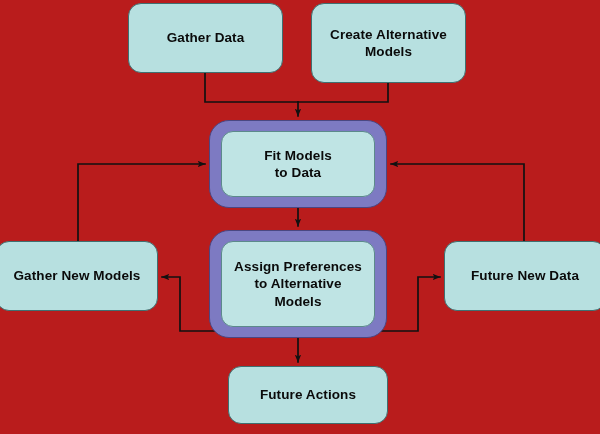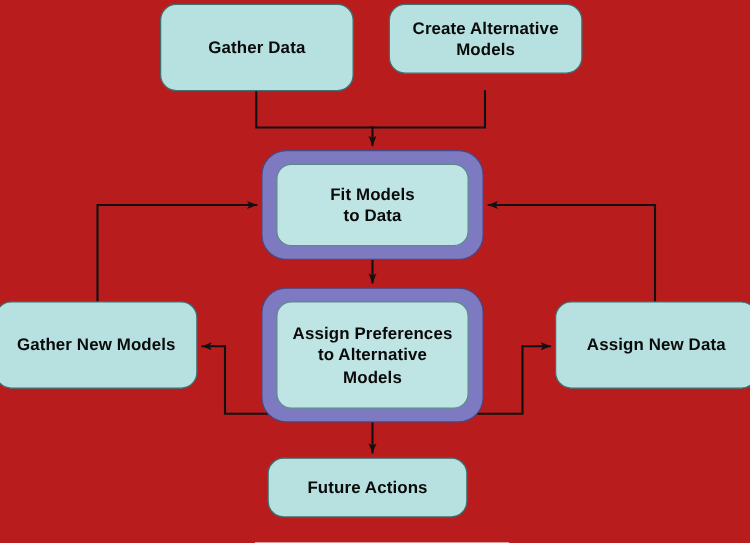--- a/index.html
+++ b/index.html
@@ -94,21 +94,21 @@
       <path d="M 374,318 L 374,331 L 418,331 L 418,277 L 440,277" marker-end="url(#ah)"></path>
 
       <path d="M 298,318 L 298,362" marker-end="url(#ah)"></path>
     </g>
   </svg>
 
   <div class="node plain" style="left:128px; top:3px; width:155px; height:70px;">
     <span class="node-label">Gather Data</span>
   </div>
 
-  <div class="node plain" style="left:311px; top:3px; width:155px; height:56px;">
+  <div class="node plain" style="left:311px; top:3px; width:155px; height:80px;">
     <span class="node-label">Create Alternative
 Models</span>
   </div>
 
   <div class="node emph" style="left:209px; top:120px; width:178px; height:88px;">
     <div class="inner">
       <span class="node-label">Fit Models
 to Data</span>
     </div>
   </div>
@@ -119,20 +119,20 @@
 to Alternative
 Models</span>
     </div>
   </div>
 
   <div class="node plain" style="left:-4px; top:241px; width:162px; height:70px;">
     <span class="node-label">Gather New Models</span>
   </div>
 
   <div class="node plain" style="left:444px; top:241px; width:162px; height:70px;">
-    <span class="node-label">Assign New Data</span>
+    <span class="node-label">Future New Data</span>
   </div>
 
-  <div class="node plain" style="left:214px; top:366px; width:160px; height:48px;">
+  <div class="node plain" style="left:228px; top:366px; width:160px; height:58px;">
     <span class="node-label">Future Actions</span>
   </div>
 
 </div>
 
 </body></html>

